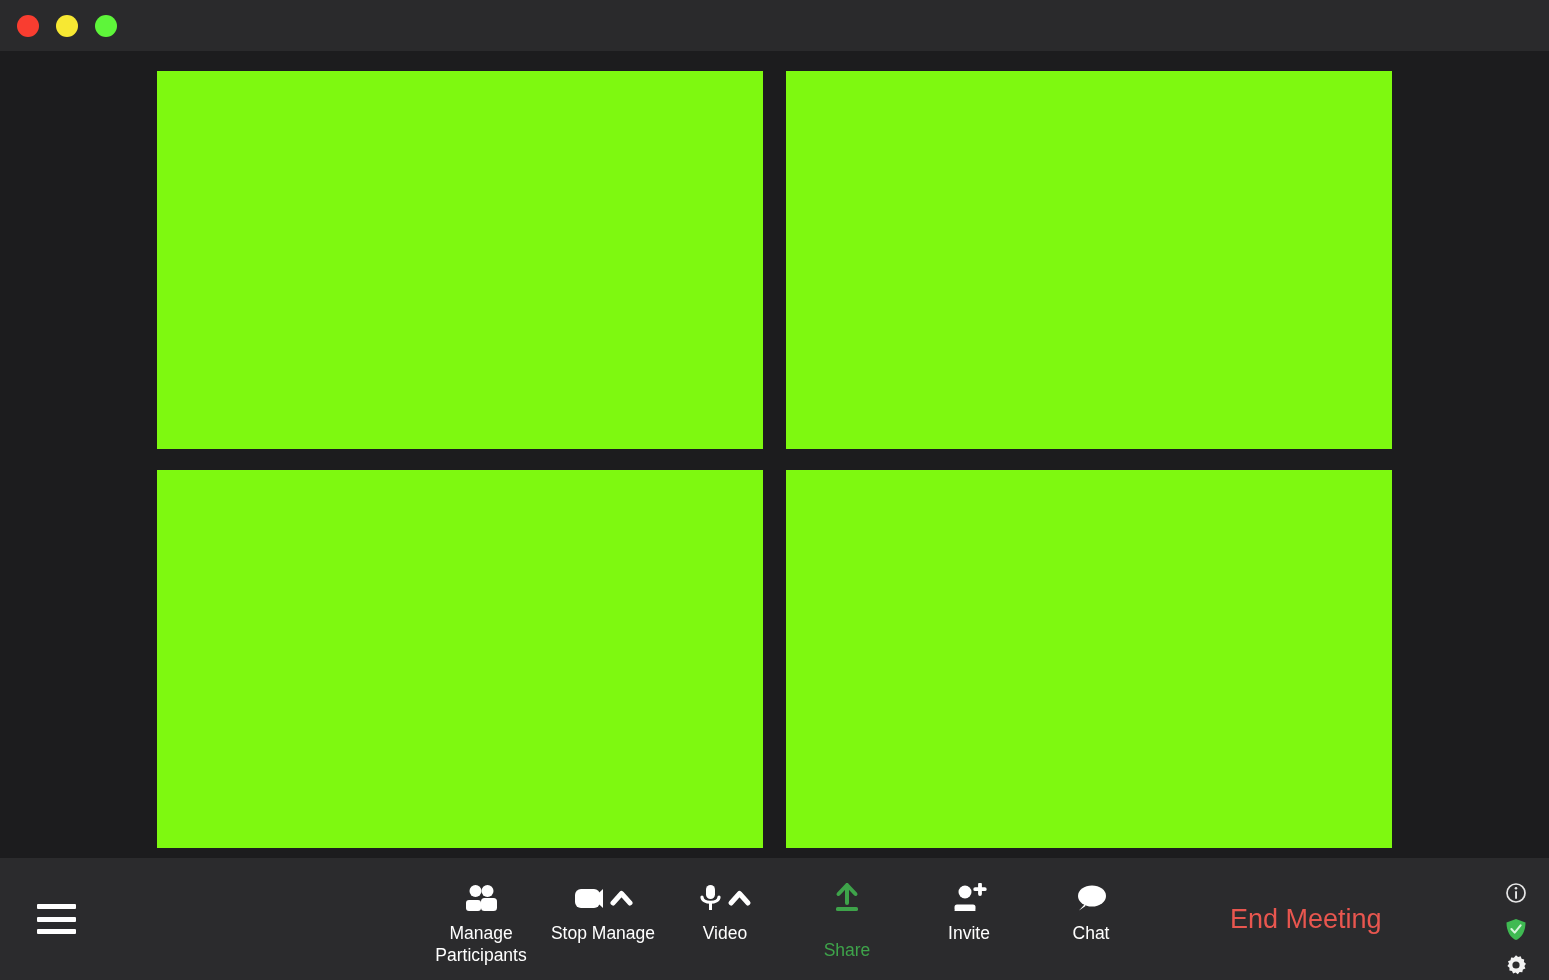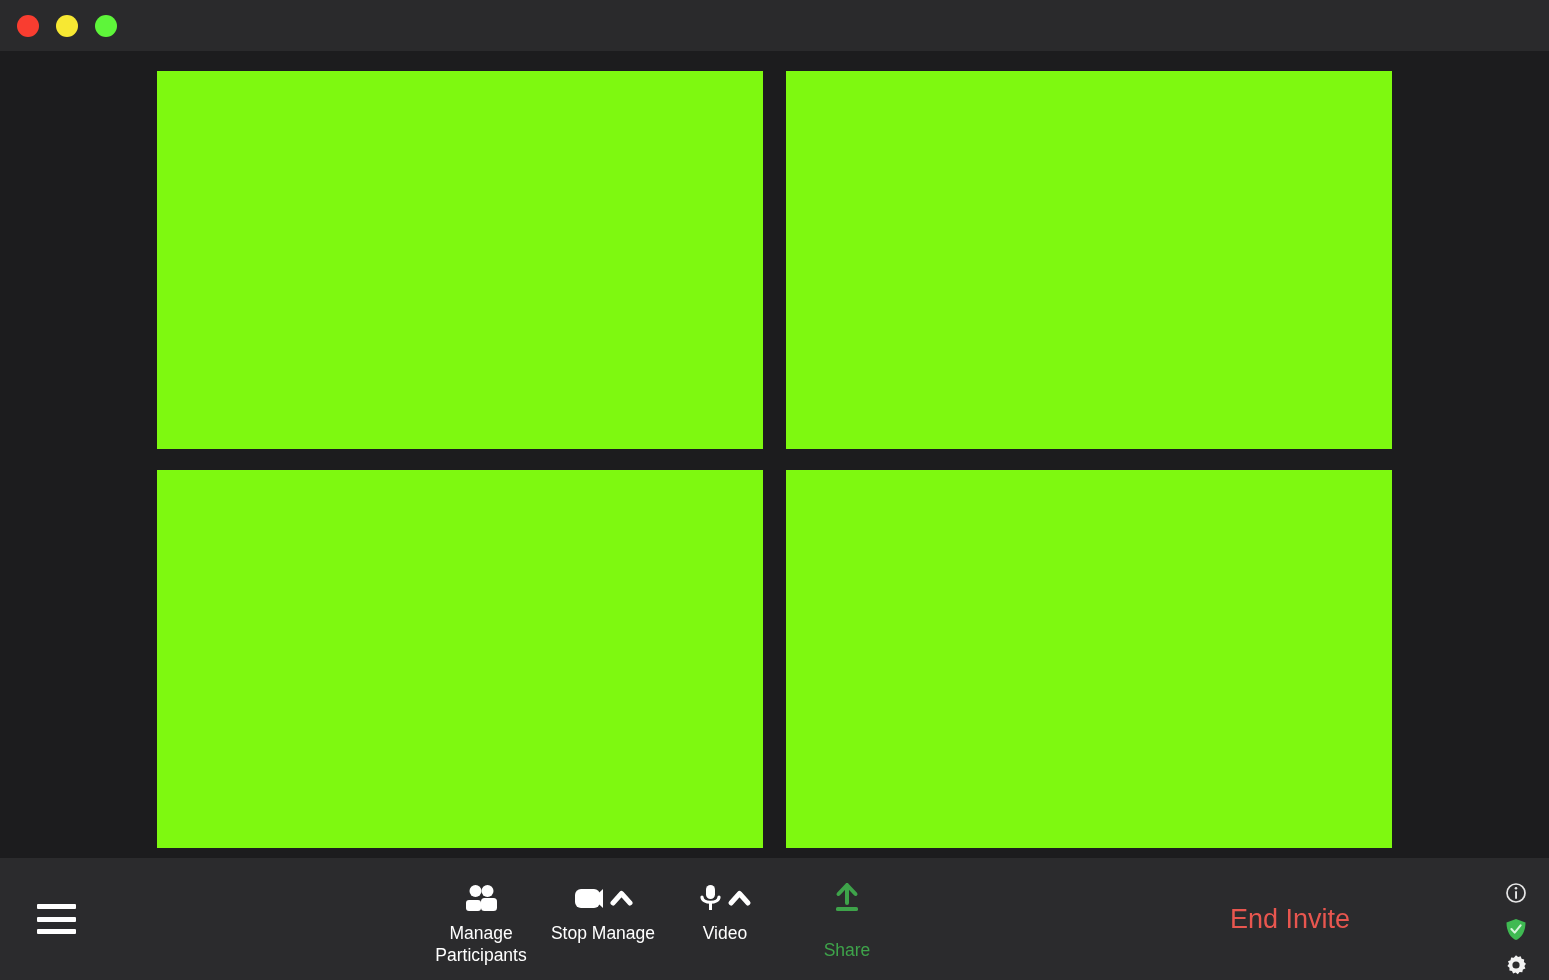--- a/index.html
+++ b/index.html
@@ -243,25 +243,45 @@
       <button class="tool-btn is-share">
         <span class="tool-icon">
           <svg width="34" height="32" viewBox="0 0 34 32">
             <path d="M17 3 L17 21 M17 3 L8.5 12 M17 3 L25.5 12" stroke="#3ea34a" stroke-width="4" fill="none" stroke-linecap="round" stroke-linejoin="round"></path>
             <rect x="6" y="25" width="22" height="4" rx="1.6" fill="#3ea34a"></rect>
           </svg>
         </span>
         <span class="tool-label">Share</span>
       </button>
 
-
-
-    </div>
-
-    <button class="end-meeting">End Invite</button>
+      <button class="tool-btn">
+        <span class="tool-icon">
+          <svg width="36" height="30" viewBox="0 0 36 30">
+            <circle cx="14" cy="9" r="6.5" fill="#fff"></circle>
+            <path d="M3.5 28 C3.5 20.5, 24.5 20.5, 24.5 28 Z" fill="#fff"></path>
+            <rect x="3.5" y="21.5" width="21" height="6.5" rx="2.5" fill="#fff"></rect>
+            <path d="M29 1.5 L29 11 M24.2 6.2 L33.8 6.2" stroke="#fff" stroke-width="3.8" stroke-linecap="round"></path>
+          </svg>
+        </span>
+        <span class="tool-label">Invite</span>
+      </button>
+
+      <button class="tool-btn">
+        <span class="tool-icon">
+          <svg width="36" height="28" viewBox="0 0 36 28">
+            <ellipse cx="19" cy="12" rx="14" ry="10.5" fill="#fff"></ellipse>
+            <path d="M12 20 L6 26.5 L12.5 22 Z" fill="#fff"></path>
+          </svg>
+        </span>
+        <span class="tool-label">Chat</span>
+      </button>
+
+    </div>
+
+    <button class="end-meeting">End Meeting</button>
 
     <div class="right-icons">
       <span class="ri">
         <svg width="22" height="22" viewBox="0 0 22 22">
           <circle cx="11" cy="11" r="9" stroke="#e6e6e6" stroke-width="1.7" fill="none"></circle>
           <circle cx="11" cy="6.3" r="1.3" fill="#e6e6e6"></circle>
           <rect x="10.1" y="9" width="1.9" height="8" rx="0.9" fill="#e6e6e6"></rect>
         </svg>
       </span>
       <span class="ri">

